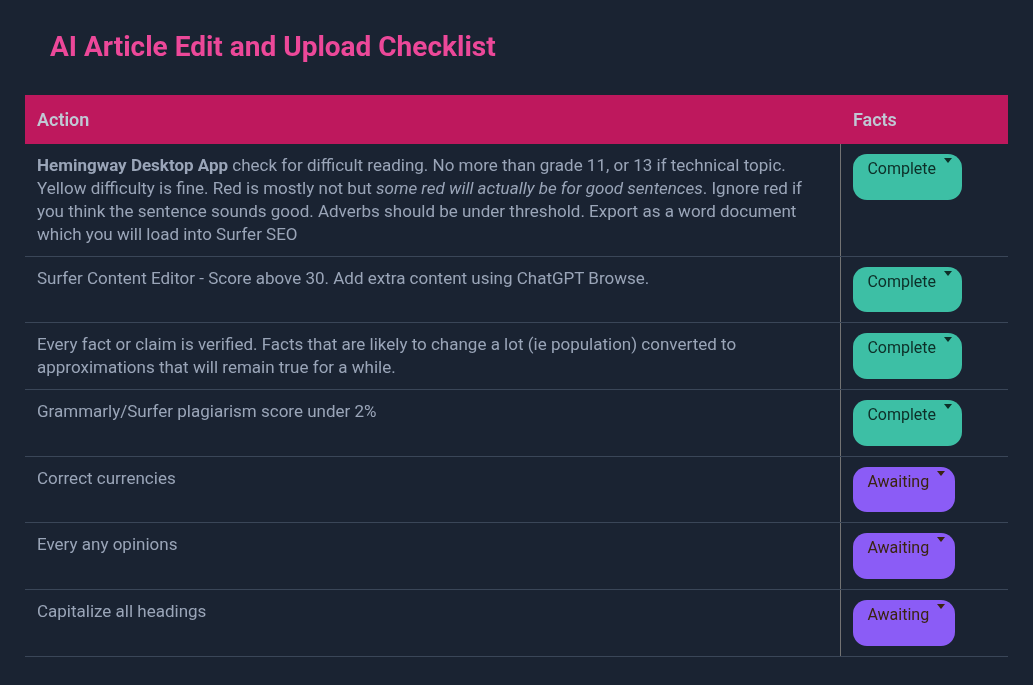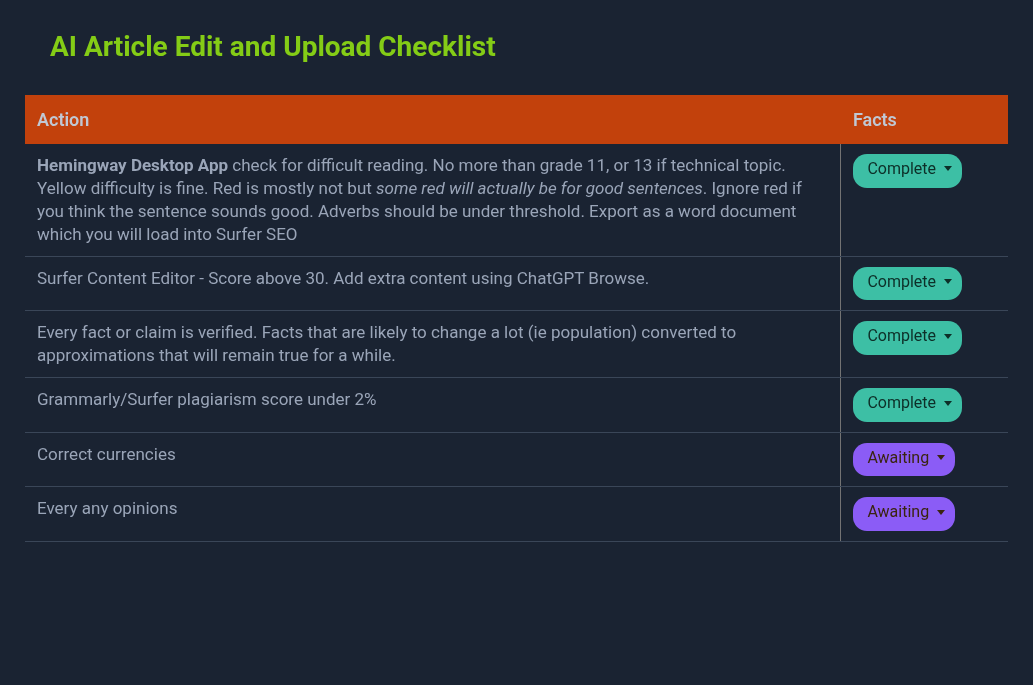--- a/index.html
+++ b/index.html
@@ -13,32 +13,32 @@
       font-family: -apple-system, BlinkMacSystemFont, "Segoe UI", Roboto, Helvetica, Arial, sans-serif;
       color: #a8b3c4;
       padding: 30px 25px;
       width: 1033px;
       height: 685px;
     }
     
     .page-title {
       font-size: 28px;
       font-weight: 700;
-      color: #84cc16;
+      color: #ec4899;
       margin-left: 25px;
       margin-bottom: 32px;
     }
     
     .checklist-table {
       width: 100%;
       border-collapse: collapse;
     }
     
     .table-header {
-      background-color: #c2410c;
+      background-color: #be185d;
     }
     
     .table-header th {
       padding: 14px 12px;
       text-align: left;
       font-size: 18px;
       font-weight: 600;
       color: #c0c8d4;
     }
     
@@ -63,22 +63,21 @@
       border-right: 1px solid #737373;
     }
     
     .status-cell {
       text-align: left;
       padding-left: 18px;
     }
     
     .status-pill {
       display: inline-flex;
-      align-items: center;
-      padding: 4px 10px 8px 14px;
+      padding: 4px 10px 20px 14px;
       border-radius: 14px;
       font-size: 16px;
       cursor: pointer;
       white-space: nowrap;
     }
     
     .status-complete {
       background-color: #3dbfa5;
       color: #0d2f28;
     }
@@ -173,14 +172,23 @@
     </tr>
     <tr class="table-row">
       <td class="action-cell"><span>Every any opinions</span></td>
       <td class="status-cell">
         <span class="status-pill status-awaiting">
           <span>Awaiting</span>
           <span class="caret"></span>
         </span>
       </td>
     </tr>
+    <tr class="table-row">
+      <td class="action-cell"><span>Capitalize all headings</span></td>
+      <td class="status-cell">
+        <span class="status-pill status-awaiting">
+          <span>Awaiting</span>
+          <span class="caret"></span>
+        </span>
+      </td>
+    </tr>
   </tbody>
 </table>
 
 </body></html>

